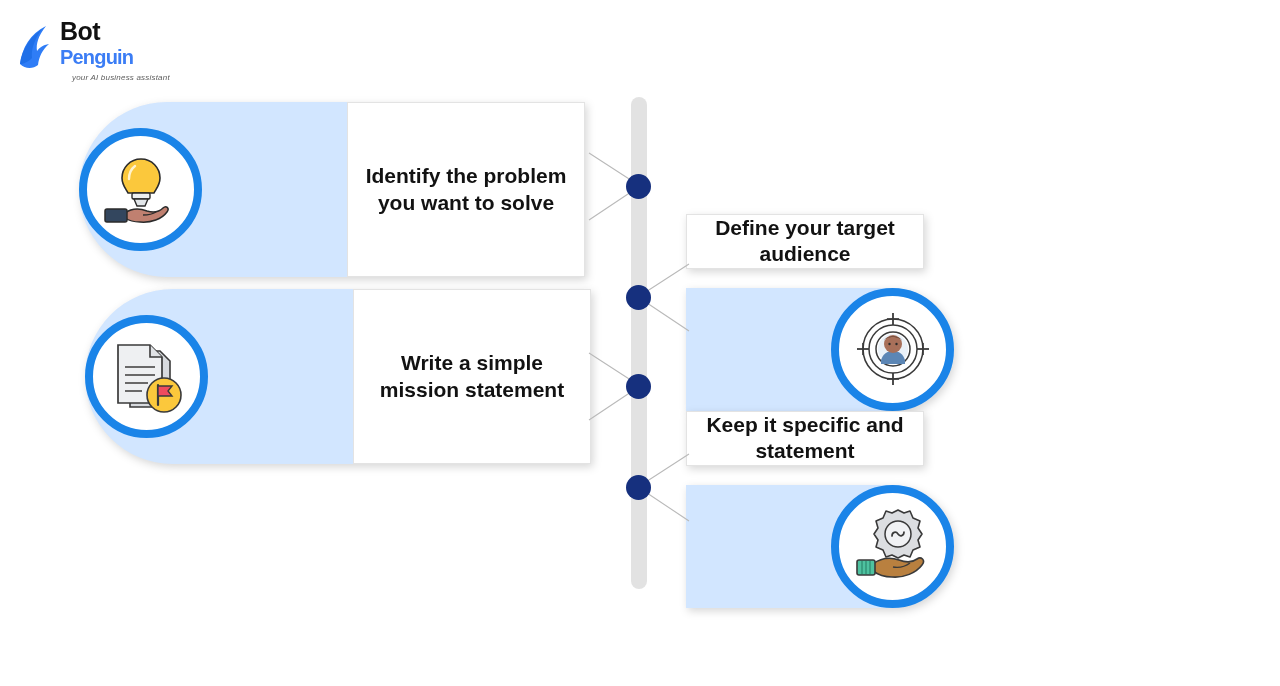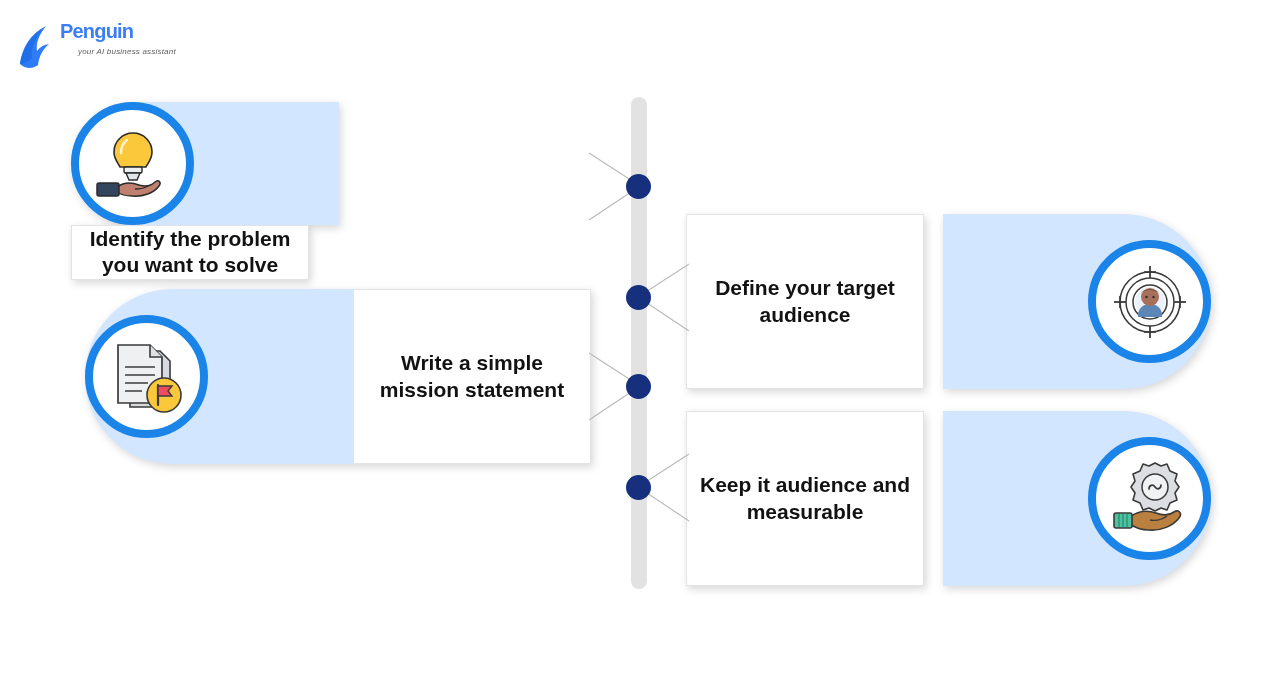--- a/index.html
+++ b/index.html
@@ -54,21 +54,21 @@
     display: block;
     margin-top: -1px;
   }
   #brand-logo .logo-tagline {
     display: block;
     font-size: 8px;
     font-style: italic;
     color: #5d5d5d;
     letter-spacing: 0.2px;
     margin-top: 2px;
-    margin-left: 18px;
+    margin-left: 12px;
   }
 
   
   #timeline-bar {
     position: absolute;
     left: 631px;
     top: 97px;
     width: 16px;
     height: 492px;
     background: #e2e2e2;
@@ -116,21 +116,21 @@
     color: #121212;
     padding: 0 10px;
   }
 
   
   .step-card.side-left .card-icon-pane {
     border-radius: 88px 0 0 88px;
   }
   
   .step-card.side-right {
-    flex-direction: row;
+    flex-direction: column;
     gap: 19px;
   }
   .step-card.side-right .card-icon-pane {
     border-radius: 0 88px 88px 0;
   }
 
   .icon-circle {
     width: 123px;
     height: 123px;
     border-radius: 50%;
@@ -156,20 +156,21 @@
 <body>
 
 <div id="brand-logo">
   <span class="logo-mark">
     <svg width="42" height="48" viewBox="0 0 42 48">
       <path d="M4 40 C6 24 14 10 30 2 C22 12 20 20 21 27 C23 24 27 21 33 20 C26 26 23 33 22 41 C17 45 9 45 4 40 Z" fill="#2f7df6"></path>
       <path d="M4 40 C6 26 13 14 26 5 C18 16 15 26 16 34 C12 38 7 40 4 40 Z" fill="#1f6fe8"></path>
     </svg>
   </span>
   <span class="logo-words">
+    <span class="logo-bot">Bot</span>
     <span class="logo-penguin">Penguin</span>
     <span class="logo-tagline">your AI business assistant</span>
   </span>
 </div>
 
 <div id="timeline-bar"></div>
 
 <svg class="connector" style="left:588px; top:152px;" width="56" height="70" viewBox="0 0 56 70">
   <polyline points="1,1 52,34 1,68" fill="none" stroke="#b9b9b9" stroke-width="1.1"></polyline>
 </svg>
@@ -184,21 +185,21 @@
 
 <svg class="connector" style="left:634px; top:453px;" width="56" height="70" viewBox="0 0 56 70">
   <polyline points="55,1 4,34 55,68" fill="none" stroke="#b9b9b9" stroke-width="1.1"></polyline>
 </svg>
 
 <div class="timeline-dot" style="left:626px; top:174px;"></div>
 <div class="timeline-dot" style="left:626px; top:285px;"></div>
 <div class="timeline-dot" style="left:626px; top:374px;"></div>
 <div class="timeline-dot" style="left:626px; top:475px;"></div>
 
-<div class="step-card side-left" style="left:71px; top:102px;flex-direction:column;">
+<div class="step-card side-left" style="left:79px; top:102px;">
   <div class="card-icon-pane">
     <div class="icon-circle">
       <svg width="84" height="74" viewBox="0 0 84 74">
 
         <path d="M42 6 C53 6 61 15 61 25 C61 32 57 36 55 40 L29 40 C27 36 23 32 23 25 C23 15 31 6 42 6 Z" fill="#fbc83c" stroke="#2b2b2b" stroke-width="1.6"></path>
         <path d="M36 13 C32 16 30 21 30 26" fill="none" stroke="#fff3cf" stroke-width="2.4" stroke-linecap="round"></path>
 
         <rect x="33" y="40" width="18" height="6" rx="1.5" fill="#eceff1" stroke="#2b2b2b" stroke-width="1.4"></rect>
         <path d="M35 46 L49 46 L46 53 L38 53 Z" fill="#e2e6e9" stroke="#2b2b2b" stroke-width="1.4"></path>
 
@@ -266,21 +267,21 @@
         <path d="M30 31 C31 25 47 25 48 31 C47 28 42 27 39 27 C35 27 31 28 30 31 Z" fill="#4a3226"></path>
         <circle cx="35.5" cy="34" r="1.2" fill="#2b2b2b"></circle>
         <circle cx="42.5" cy="34" r="1.2" fill="#2b2b2b"></circle>
       </svg>
     </div>
   </div>
 </div>
 
 <div class="step-card side-right" style="left:686px; top:411px;">
   <div class="card-text-pane">
-    <span class="card-label">Keep it audience and measurable</span>
+    <span class="card-label">Keep it specific and statement</span>
   </div>
   <div class="card-icon-pane">
     <div class="icon-circle">
       <svg width="84" height="76" viewBox="0 0 84 76">
 
         <g transform="translate(47,26)">
           <path d="M0,-24 L6,-21 L12,-23 L15,-16 L22,-13 L20,-6 L24,0 L20,6 L22,13 L15,16 L12,23 L6,21 L0,24 L-6,21 L-12,23 L-15,16 L-22,13 L-20,6 L-24,0 L-20,-6 L-22,-13 L-15,-16 L-12,-23 L-6,-21 Z" fill="#dcdee1" stroke="#3a3a3a" stroke-width="1.6" stroke-linejoin="round"></path>
           <circle cx="0" cy="0" r="13" fill="#f1f2f4" stroke="#3a3a3a" stroke-width="1.5"></circle>
           <path d="M-6 2 C-6 -2 -2 -3 0 0 C2 3 6 2 6 -2" fill="none" stroke="#3a3a3a" stroke-width="1.7" stroke-linecap="round"></path>
         </g>

